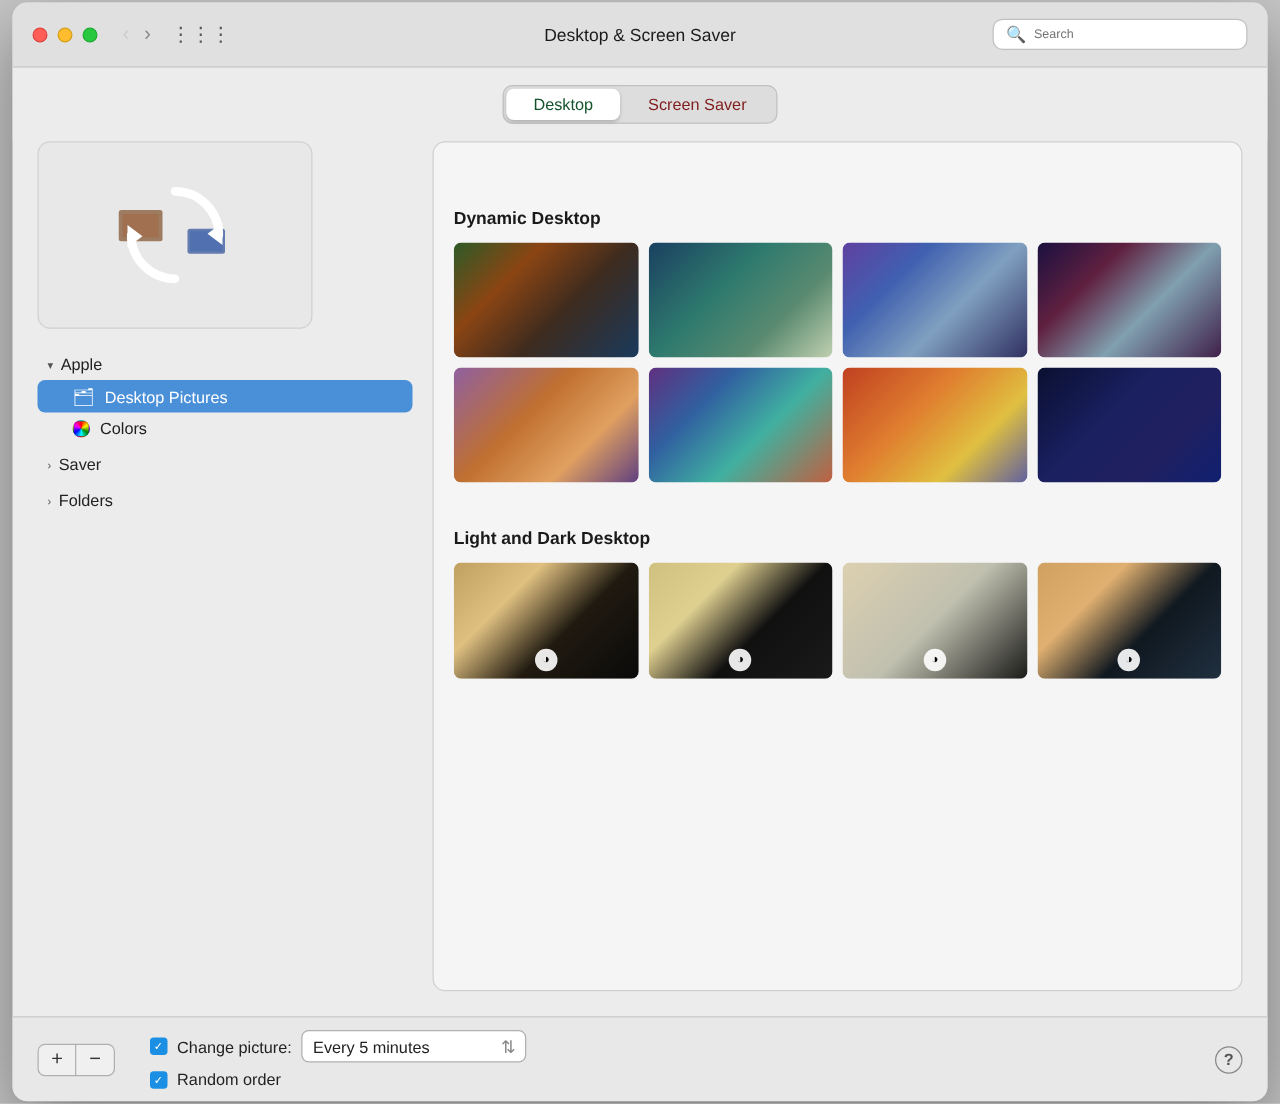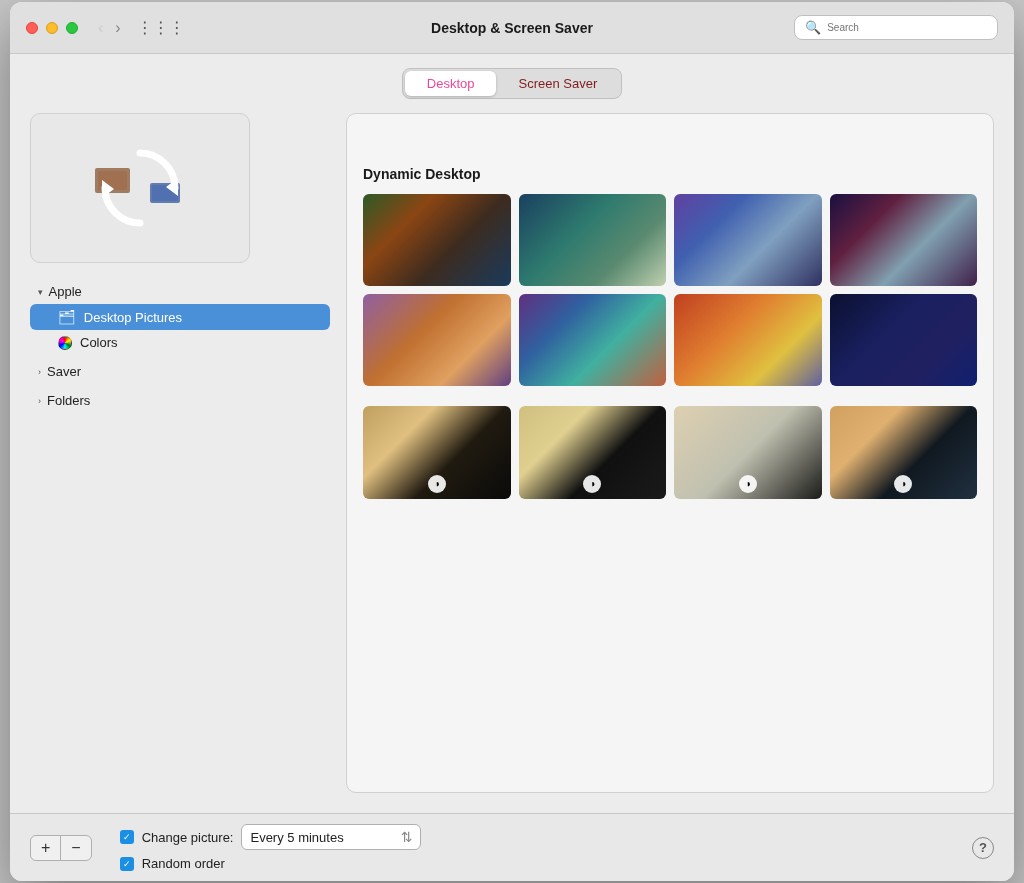--- a/index.html
+++ b/index.html
@@ -59,21 +59,21 @@
     .grid-icon {
       margin-left: 12px;
       color: #555;
       font-size: 16px;
     }
     .window-title {
       position: absolute;
       left: 50%;
       transform: translateX(-50%);
       font-size: 14px;
-      font-weight: 700;
+      font-weight: 400;
       color: #1a1a1a;
     }
     .search-box {
       margin-left: auto;
       display: flex;
       align-items: center;
       background: #fff;
       border: 1px solid #c0c0c0;
       border-radius: 8px;
       padding: 4px 10px;
@@ -110,21 +110,21 @@
       font-size: 13px;
       cursor: pointer;
       color: #7f1d1d;
       border: none;
       background: transparent;
     }
     .tab.active {
       background: #fff;
       box-shadow: 0 1px 3px rgba(0,0,0,0.2);
       font-weight: 500;
-      color: #ec4899;
+      color: #14532d;
       text-align: right;
     }
 
     
     .content {
       display: flex;
       padding: 0 20px 20px 20px;
       gap: 16px;
       height: 700px;
     }
@@ -457,20 +457,21 @@
             <div class="thumb-inner w6"></div>
           </div>
         <div class="wallpaper-thumb">
             <div class="thumb-inner w7"></div>
           </div>
         <div class="wallpaper-thumb">
             <div class="thumb-inner w8"></div>
           </div>
       </div>
 
+      <div class="section-title">Light and Dark Desktop</div>
       <div class="wallpaper-grid">
         <div class="wallpaper-thumb">
           <div class="thumb-inner w9">
             <div class="half-icon">◑</div>
           </div>
         </div>
         <div class="wallpaper-thumb">
           <div class="thumb-inner w10">
             <div class="half-icon">◑</div>
           </div>

